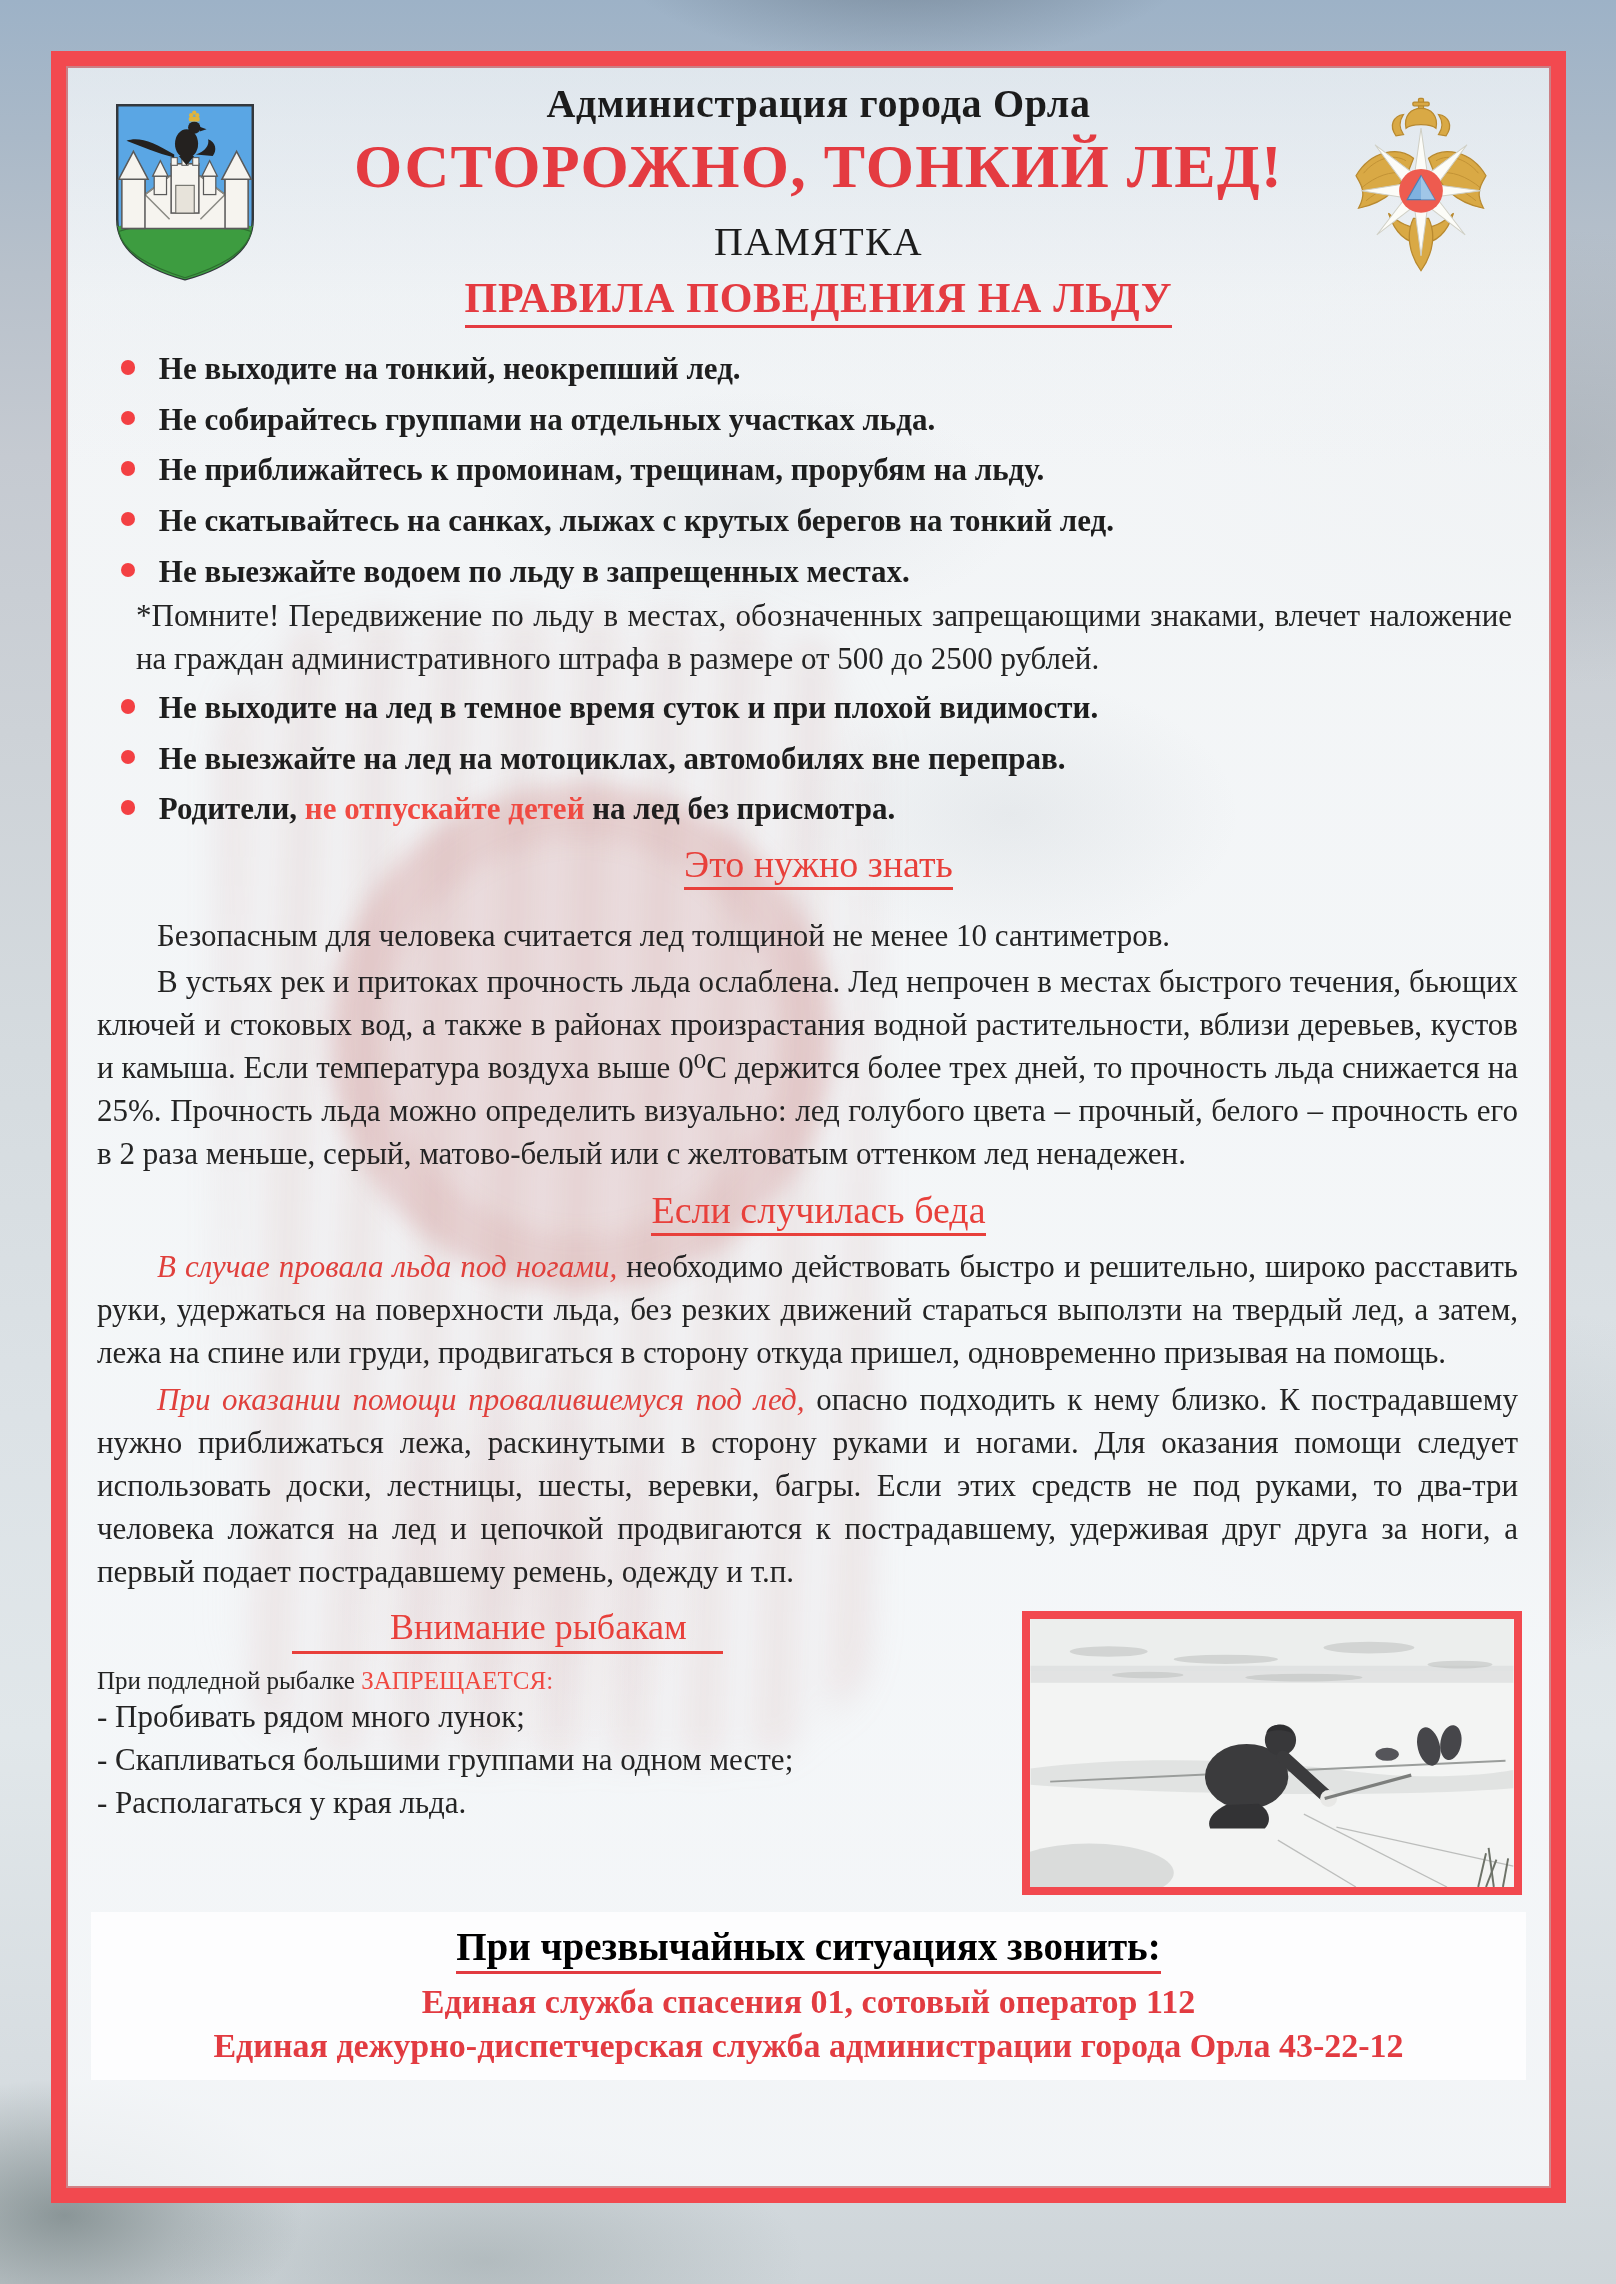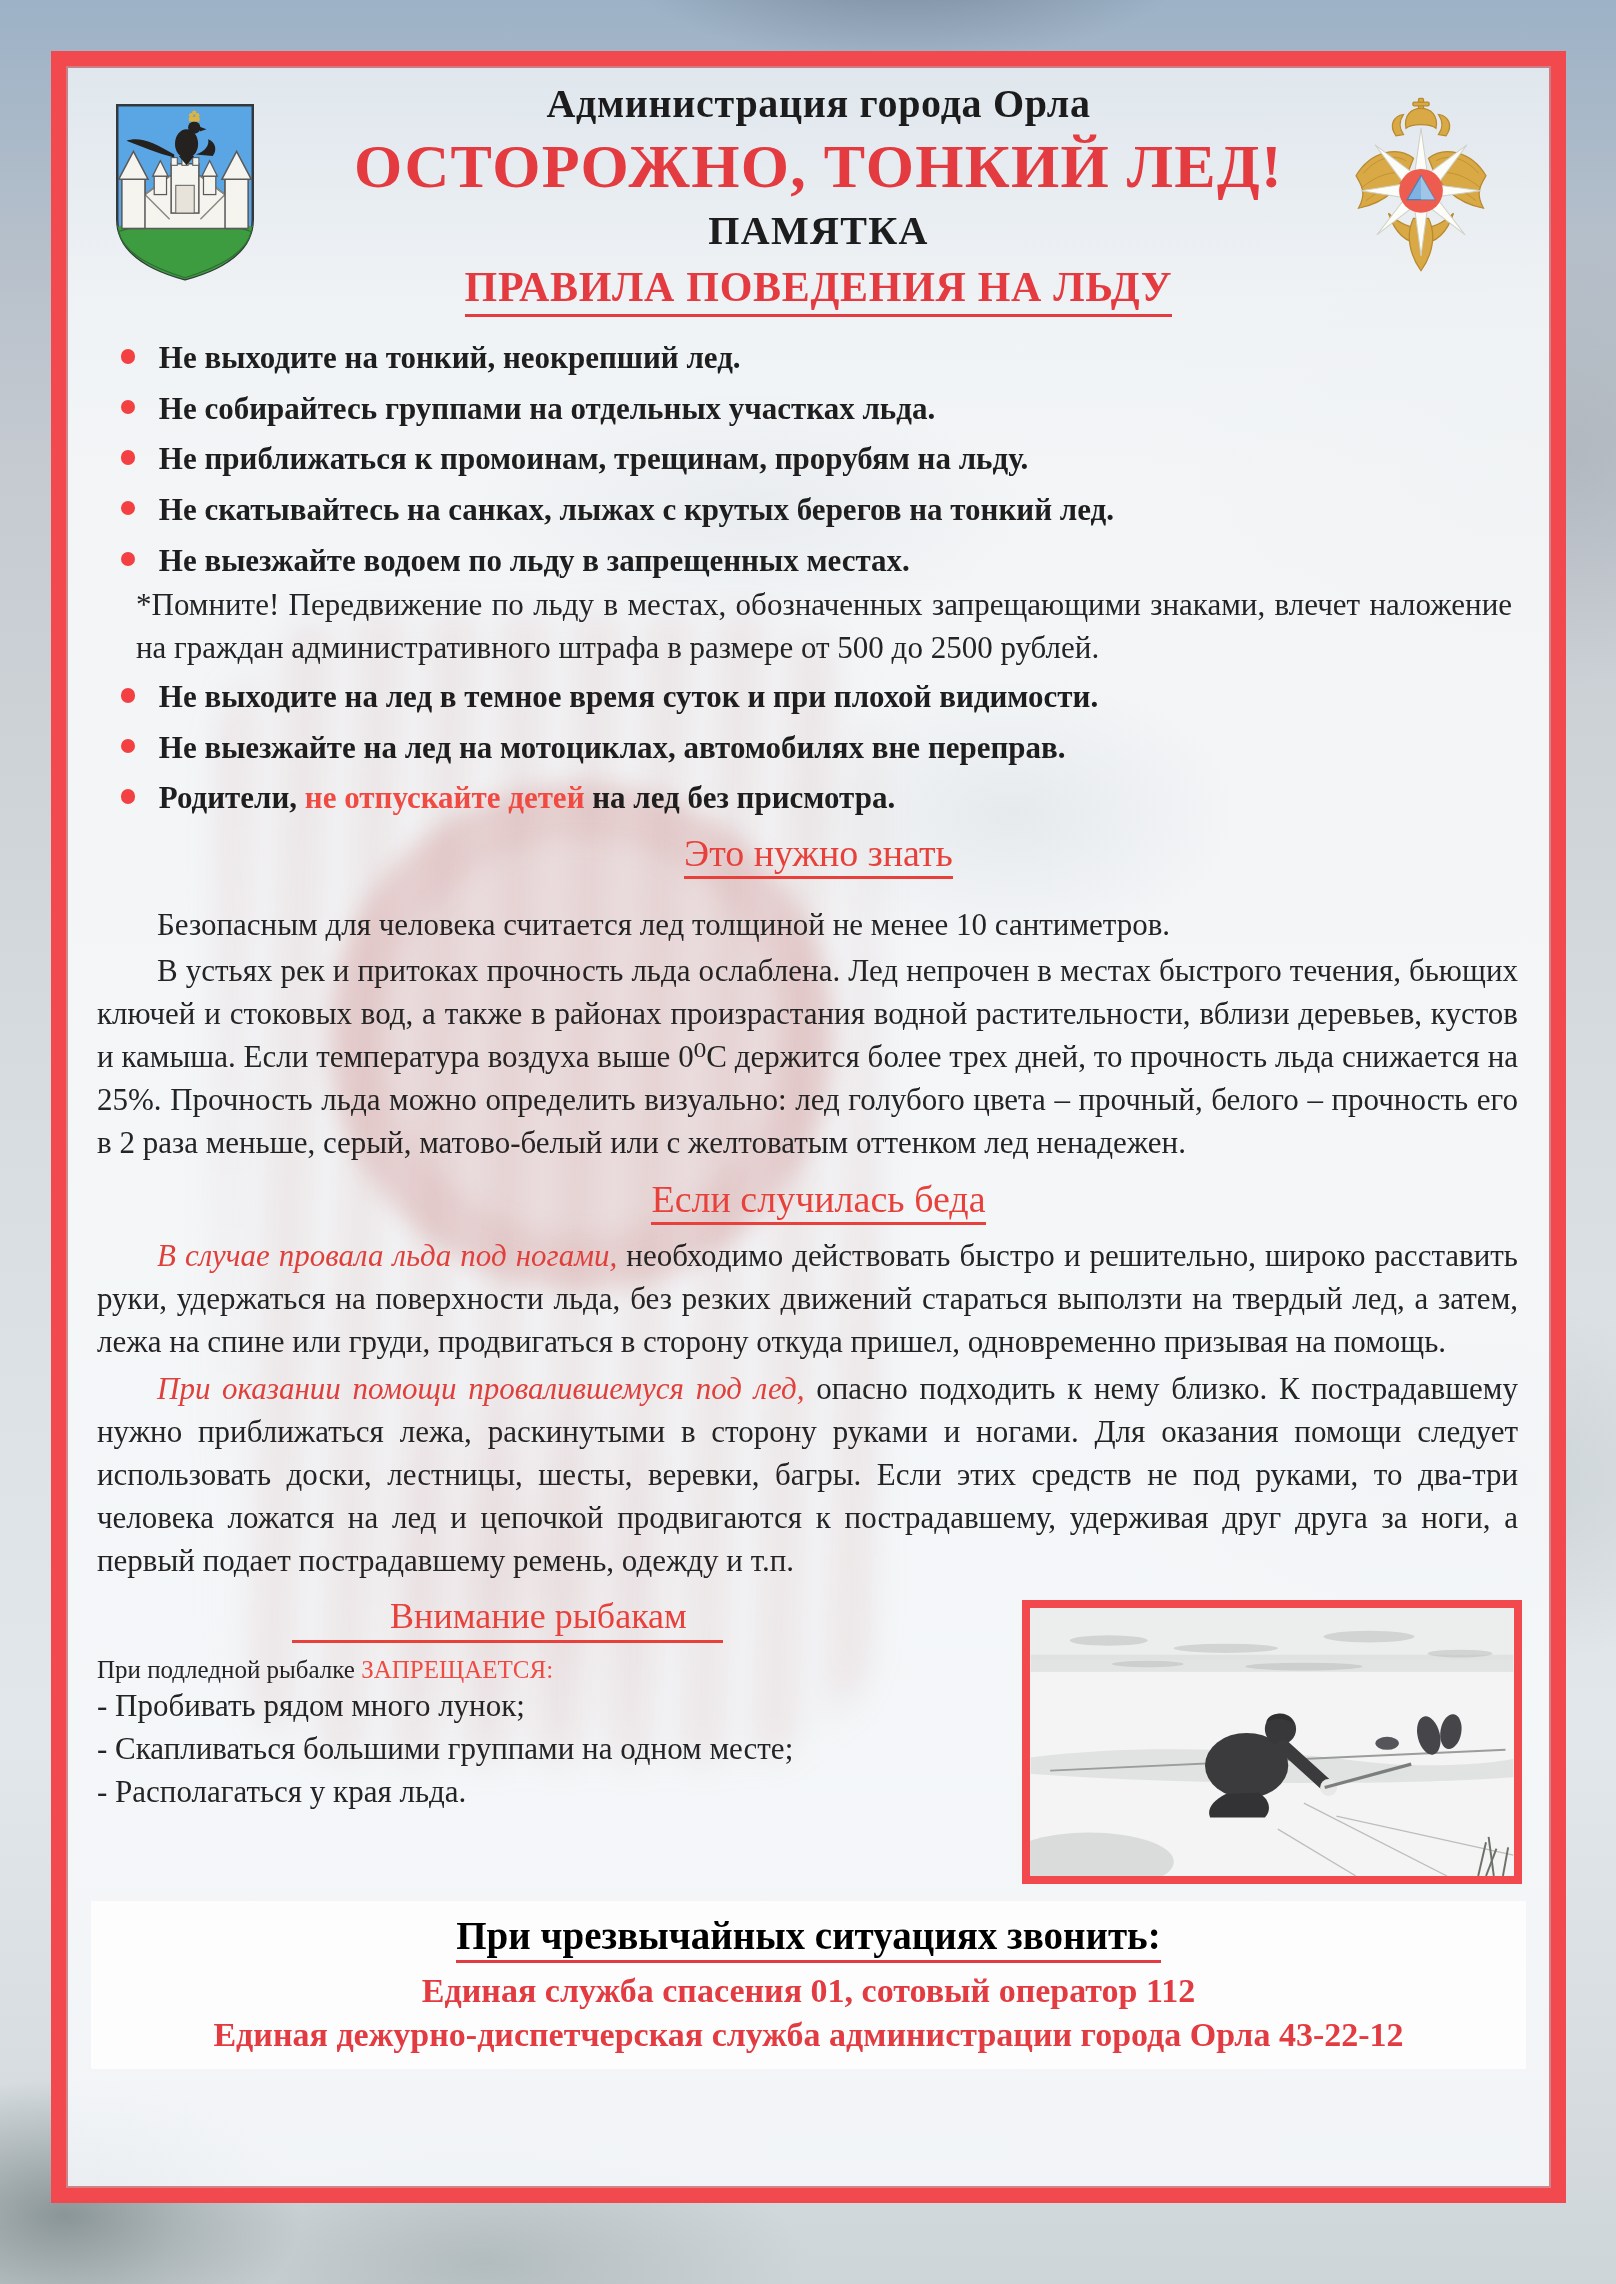--- a/index.html
+++ b/index.html
@@ -32,21 +32,21 @@
     background:repeating-linear-gradient(92deg, rgba(186,120,118,.16) 0 31px, rgba(235,224,222,.05) 31px 72px);
     filter:blur(17px);border-radius:143px;}
   .wm-disc{position:absolute;left:261px;top:717px;width:508px;height:508px;border-radius:50%;z-index:0;
     background:radial-gradient(circle, rgba(196,110,108,.16) 0 54%, rgba(196,110,108,.25) 56% 70%, transparent 71%);
     filter:blur(10.4px);}
   .content{position:relative;z-index:1;}
 
   .center{text-align:center;padding-left:20px;}
   .org{padding-top:14.3px;font-size:40px;font-weight:700;color:#1c1c1c;letter-spacing:0.7px;}
   .main-title{margin-top:3.9px;font-size:62px;font-weight:700;color:#e43b41;letter-spacing:1.3px;}
-  .memo{margin-top:5px;font-size:40px;font-weight:700;color:#1d1d1d;letter-spacing:1.3px;}
+  .memo{margin-top:16px;font-size:40px;font-weight:400;color:#1d1d1d;letter-spacing:1.3px;}
   .rules{margin-top:9px;}
   .rules span{display:inline-block;font-size:42px;font-weight:700;color:#e43b41;letter-spacing:0.7px;
     border-bottom:3.9px solid #e43b41;padding-bottom:2.6px;}
 
   .emblem{position:absolute;z-index:2;}
   .emblem-left{left:42px;top:31px;width:154px;height:189px;}
   .emblem-right{right:55px;top:26px;width:150px;height:195px;}
 
   .bullets{margin:23.5px 39px 0 55px;}
   .brow{display:flex;gap:23.5px;margin-bottom:15.6px;}
@@ -158,21 +158,21 @@
         <div class="brow">
           <span class="bdot"></span>
           <span class="btxt">Не выходите на тонкий, неокрепший лед.</span>
         </div>
         <div class="brow">
           <span class="bdot"></span>
           <span class="btxt">Не собирайтесь группами на отдельных участках льда.</span>
         </div>
         <div class="brow">
           <span class="bdot"></span>
-          <span class="btxt">Не приближаться к промоинам, трещинам, прорубям на льду.</span>
+          <span class="btxt">Не приближайтесь к промоинам, трещинам, прорубям на льду.</span>
         </div>
         <div class="brow">
           <span class="bdot"></span>
           <span class="btxt">Не скатывайтесь на санках, лыжах с крутых берегов на тонкий лед.</span>
         </div>
         <div class="brow" style="margin-bottom:5.2px;">
           <span class="bdot"></span>
           <span class="btxt">Не выезжайте водоем по льду в запрещенных местах.</span>
         </div>
       </div>

